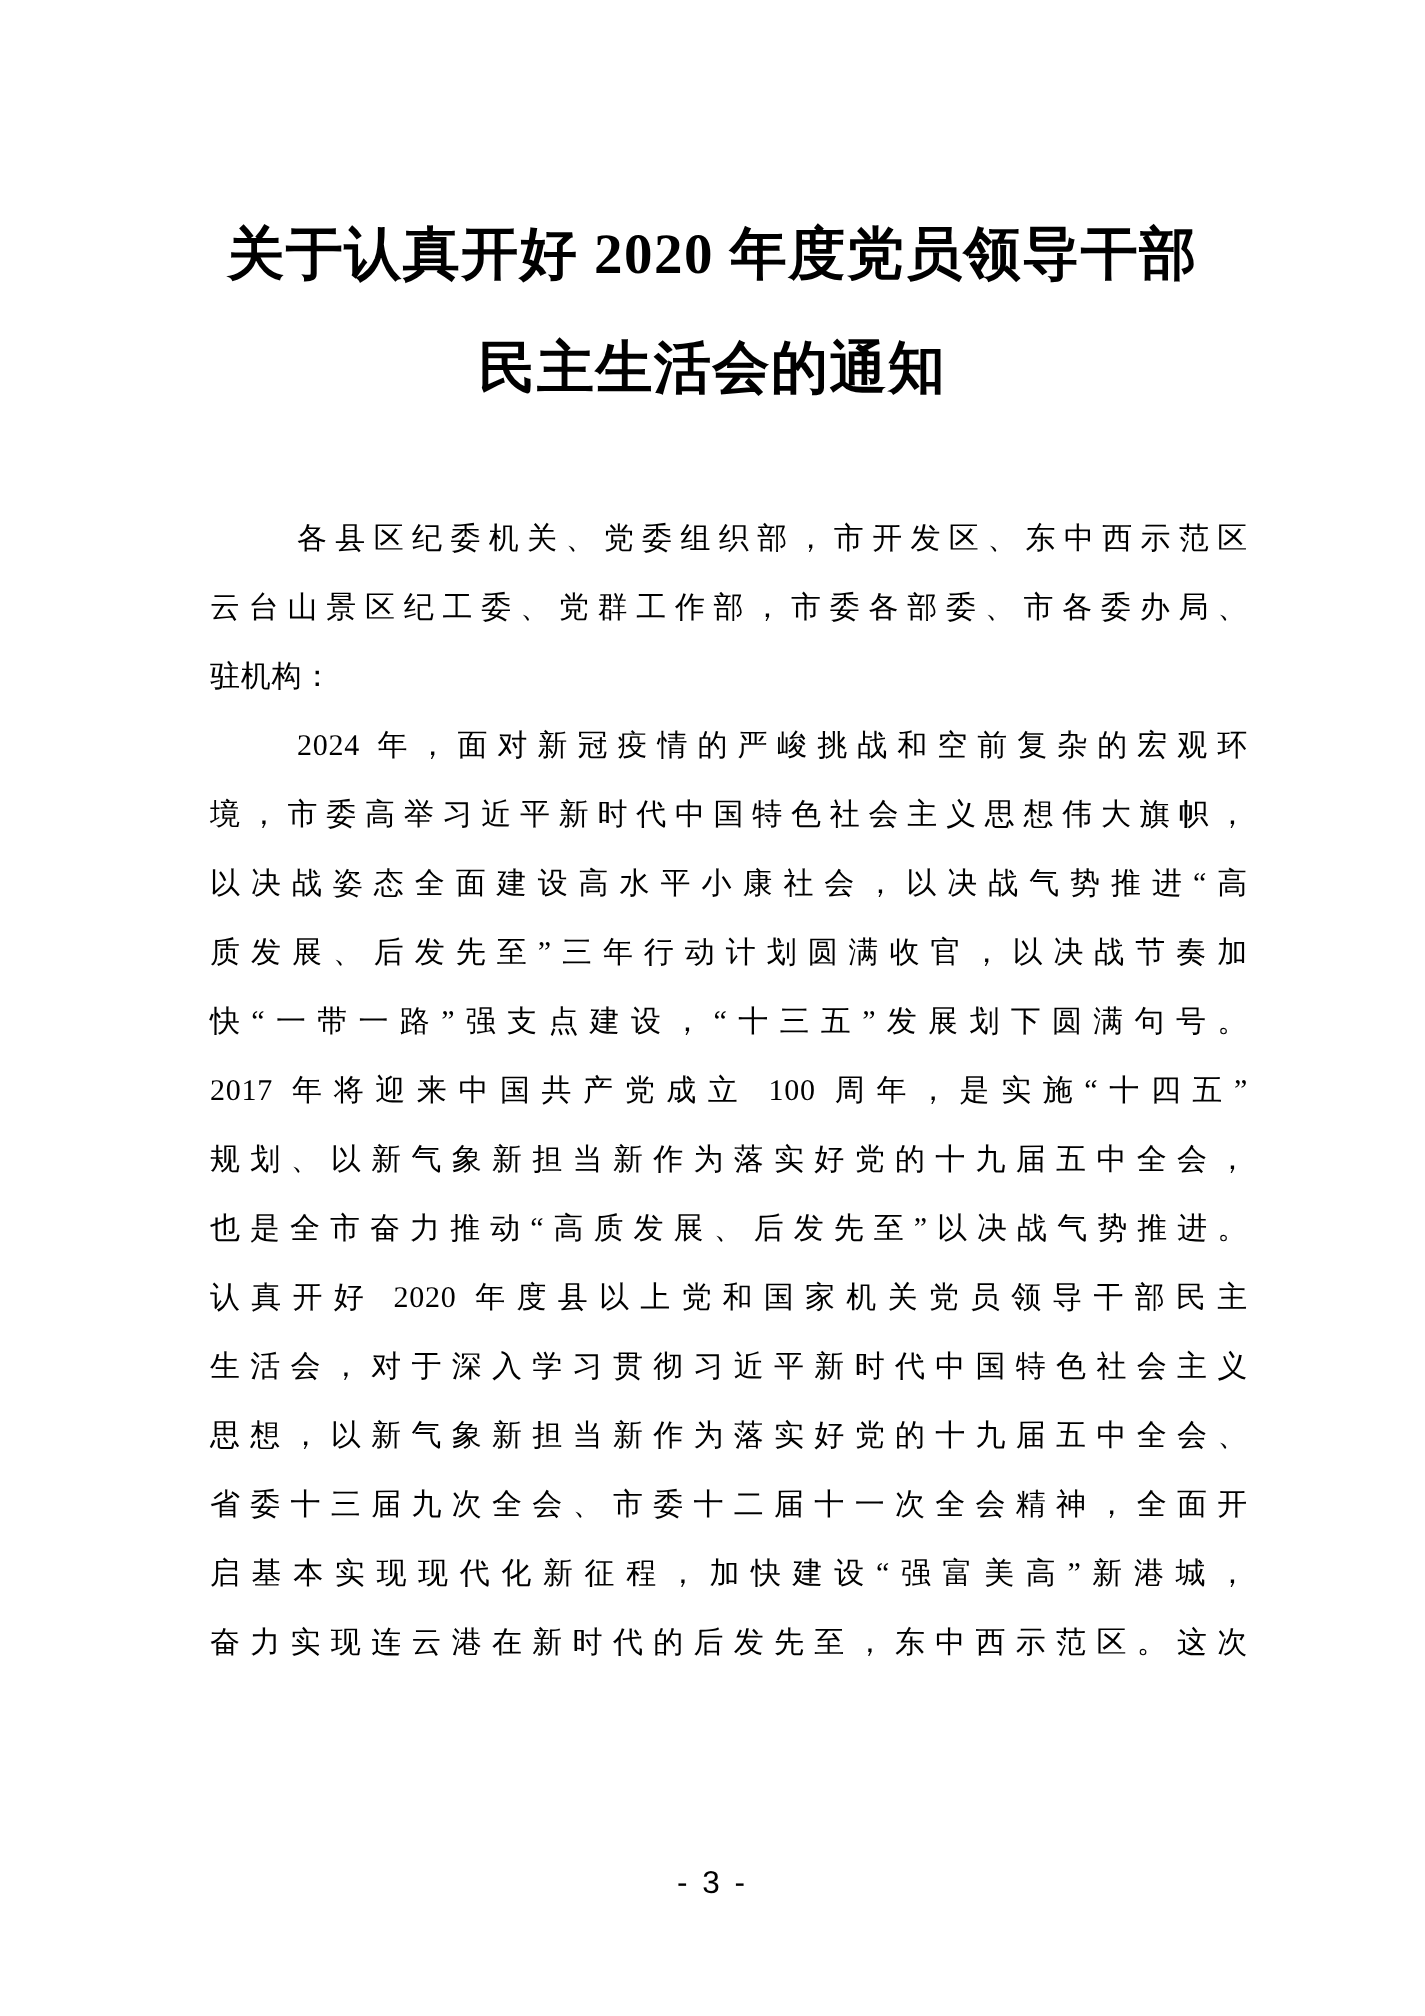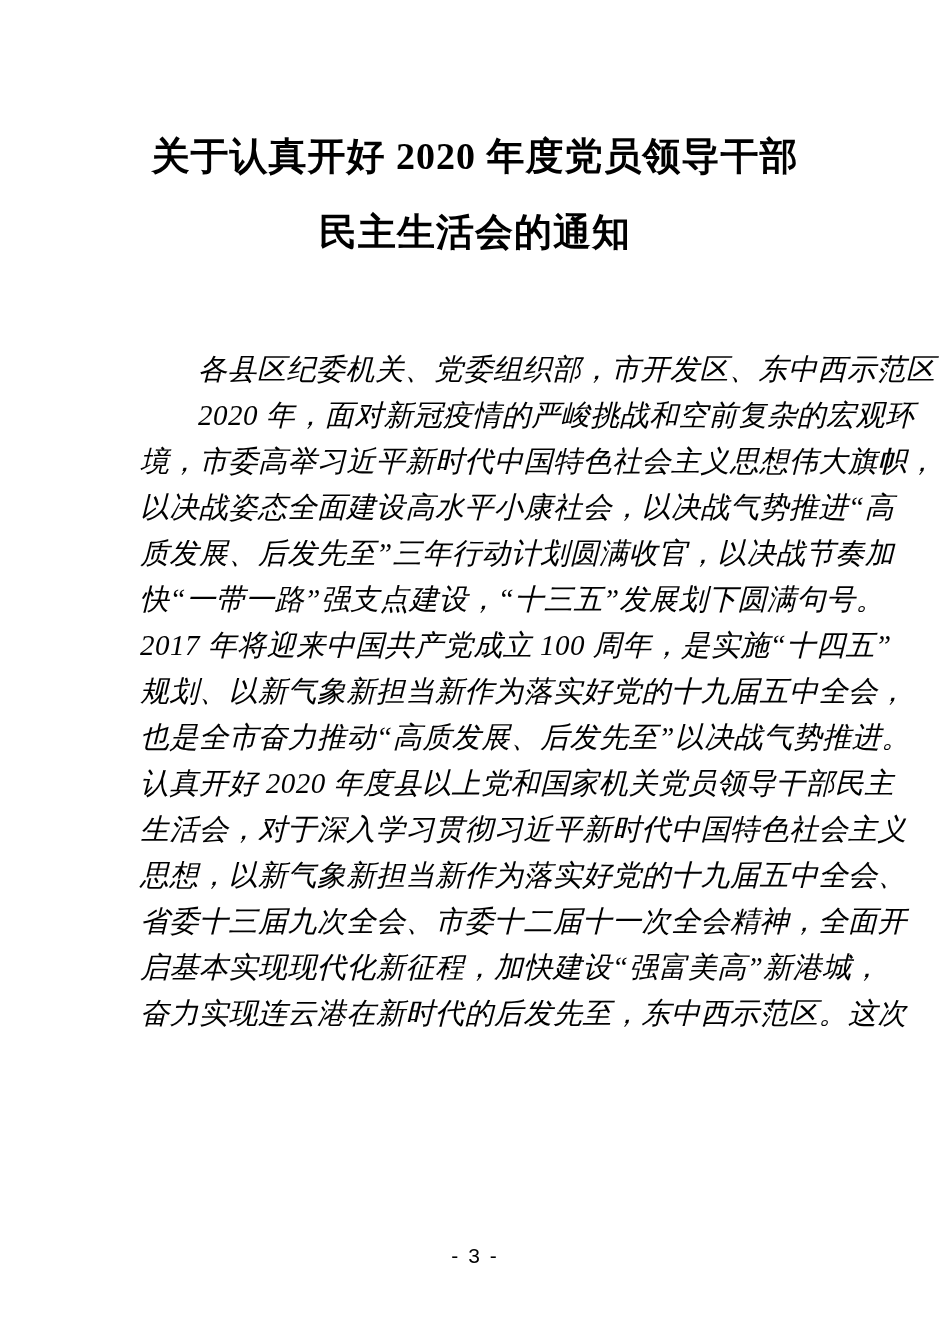--- a/index.html
+++ b/index.html
@@ -15,37 +15,36 @@
     color: #000000;
   }
   .page {
     position: absolute;
     inset: 0;
     background: #ffffff;
     overflow: hidden;
   }
   .doc-title {
     position: absolute;
-    top: 118px;
+    top: 132px;
     left: 0;
     width: 100%;
     text-align: center;
     font-weight: bold;
     font-size: 38px;
     line-height: 76px;
     letter-spacing: 1px;
     margin: 0;
   }
   .doc-body {
     position: absolute;
-    top: 346px;
+    top: 336px;
     left: 140px;
     width: 692px;
-    font-size: 29px;
-    font-style: italic;
+    font-size: 20px;
   }
   .line {
     height: 46px;
     line-height: 46px;
     white-space: nowrap;
     text-align: justify;
     text-align-last: justify;
     letter-spacing: 0.5px;
   }
   .line.indent {
@@ -70,21 +69,23 @@
 
 <div class="page">
 
   <h1 class="doc-title">
     <div class="title-line">关于认真开好 2020 年度党员领导干部</div>
     <div class="title-line">民主生活会的通知</div>
   </h1>
 
   <div class="doc-body">
       <div class="line indent">各县区纪委机关、党委组织部，市开发区、东中西示范区</div>
-      <div class="line indent">2020 年，面对新冠疫情的严峻挑战和空前复杂的宏观环</div>
+      <div class="line">云台山景区纪工委、党群工作部，市委各部委、市各委办局、</div>
+      <div class="line end">驻机构：</div>
+      <div class="line indent">2024 年，面对新冠疫情的严峻挑战和空前复杂的宏观环</div>
       <div class="line">境，市委高举习近平新时代中国特色社会主义思想伟大旗帜，</div>
       <div class="line">以决战姿态全面建设高水平小康社会，以决战气势推进“高</div>
       <div class="line">质发展、后发先至”三年行动计划圆满收官，以决战节奏加</div>
       <div class="line">快“一带一路”强支点建设，“十三五”发展划下圆满句号。</div>
       <div class="line">2017 年将迎来中国共产党成立 100 周年，是实施“十四五”</div>
       <div class="line">规划、以新气象新担当新作为落实好党的十九届五中全会，</div>
       <div class="line">也是全市奋力推动“高质发展、后发先至”以决战气势推进。</div>
       <div class="line">认真开好 2020 年度县以上党和国家机关党员领导干部民主</div>
       <div class="line">生活会，对于深入学习贯彻习近平新时代中国特色社会主义</div>
       <div class="line">思想，以新气象新担当新作为落实好党的十九届五中全会、</div>

